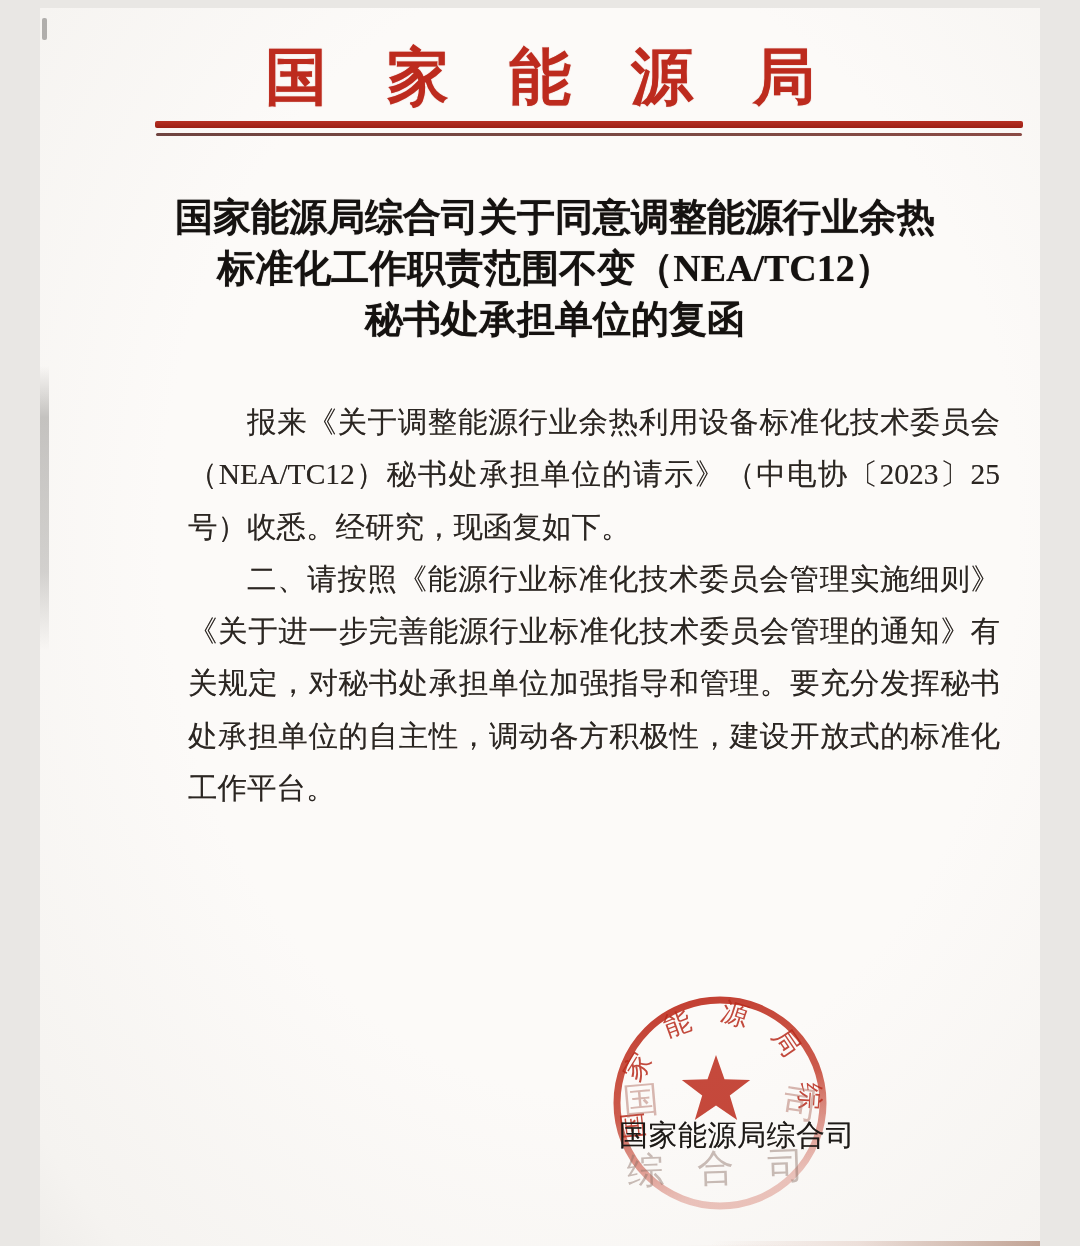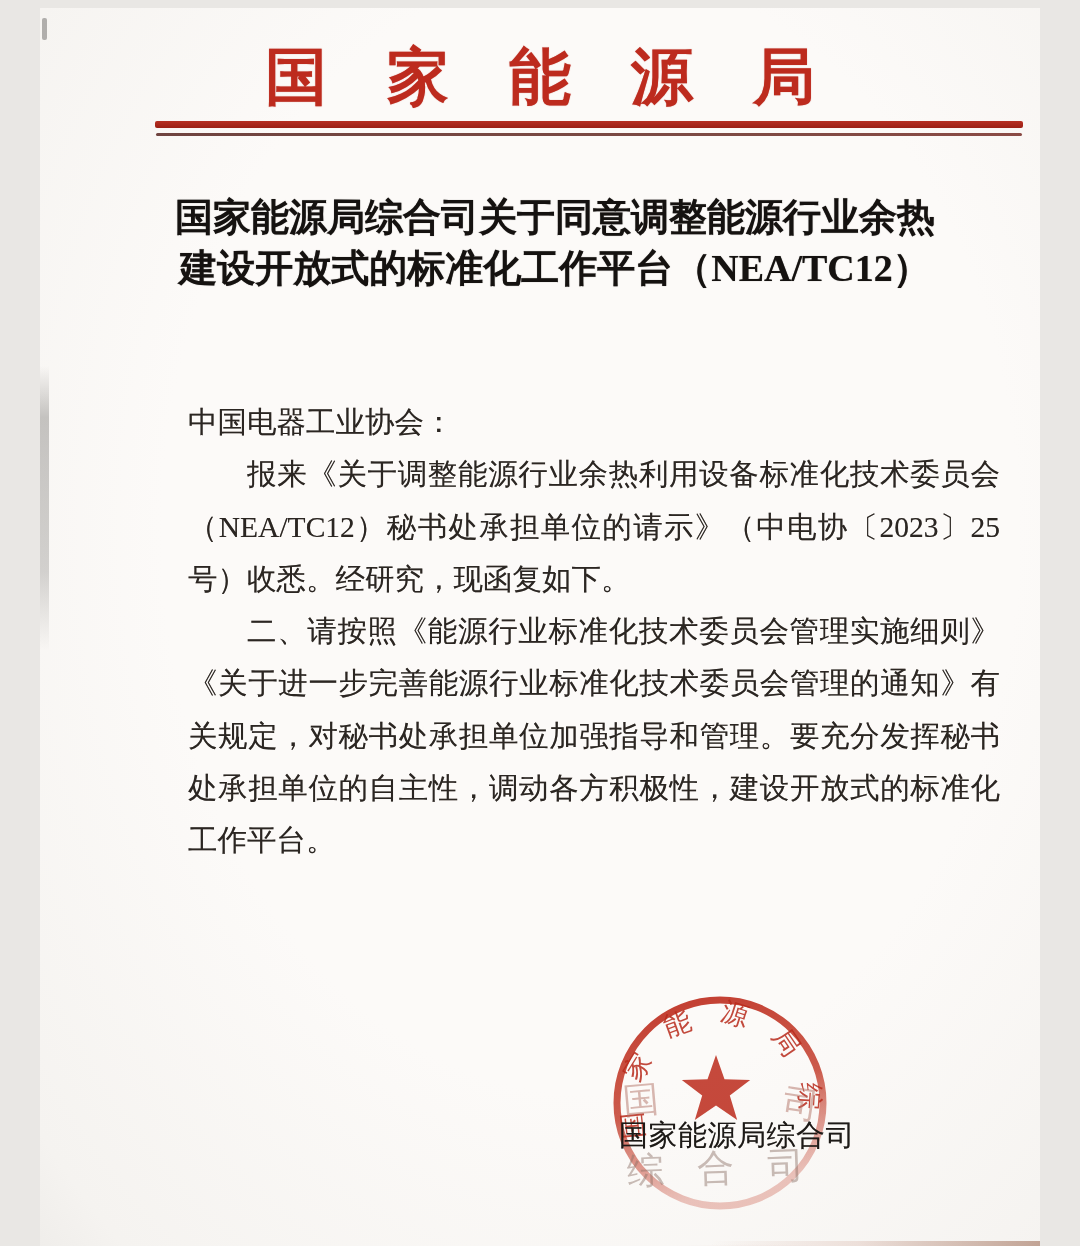--- a/index.html
+++ b/index.html
@@ -96,25 +96,25 @@
 <body>
 
 <div class="page">
 
   <div class="agency">国家能源局</div>
   <div class="rule-thick"></div>
   <div class="rule-thin"></div>
 
   <div class="doc-title">
     <div>国家能源局综合司关于同意调整能源行业余热</div>
-    <div>建设开放式的标准化工作平台（NEA/TC12）</div>
+    <div>标准化工作职责范围不变（NEA/TC12）</div>
+    <div>秘书处承担单位的复函</div>
   </div>
 
   <div class="doc-body">
-    <p class="salutation">中国电器工业协会：</p>
     <p class="indent">报来《关于调整能源行业余热利用设备标准化技术委员会（NEA/TC12）秘书处承担单位的请示》（中电协〔2023〕25 号）收悉。经研究，现函复如下。</p>
     <p class="indent">二、请按照《能源行业标准化技术委员会管理实施细则》《关于进一步完善能源行业标准化技术委员会管理的通知》有关规定，对秘书处承担单位加强指导和管理。要充分发挥秘书处承担单位的自主性，调动各方积极性，建设开放式的标准化工作平台。</p>
   </div>
 
   <svg class="seal" width="240" height="240" viewBox="0 0 240 240" aria-hidden="true">
     <defs>
       <path id="sealArc" d="M 54.5,153.8 A 80,80 0 1 1 199.5,153.8" fill="none"></path>
       <linearGradient id="ringGrad" x1="0" y1="0" x2="0.25" y2="1">
         <stop offset="0" stop-color="#bf2a1c" stop-opacity="0.92"></stop>
         <stop offset="0.55" stop-color="#c53a28" stop-opacity="0.82"></stop>

